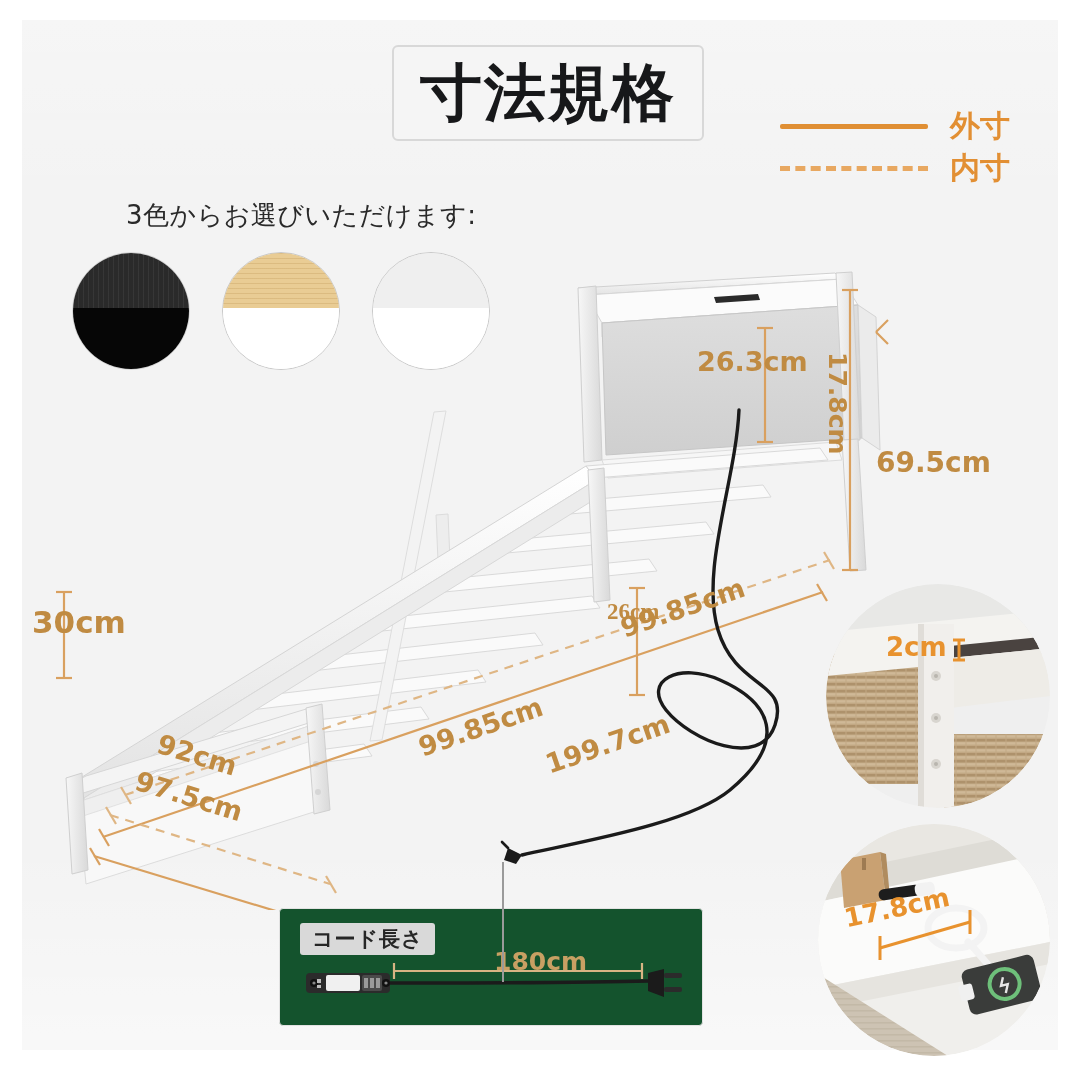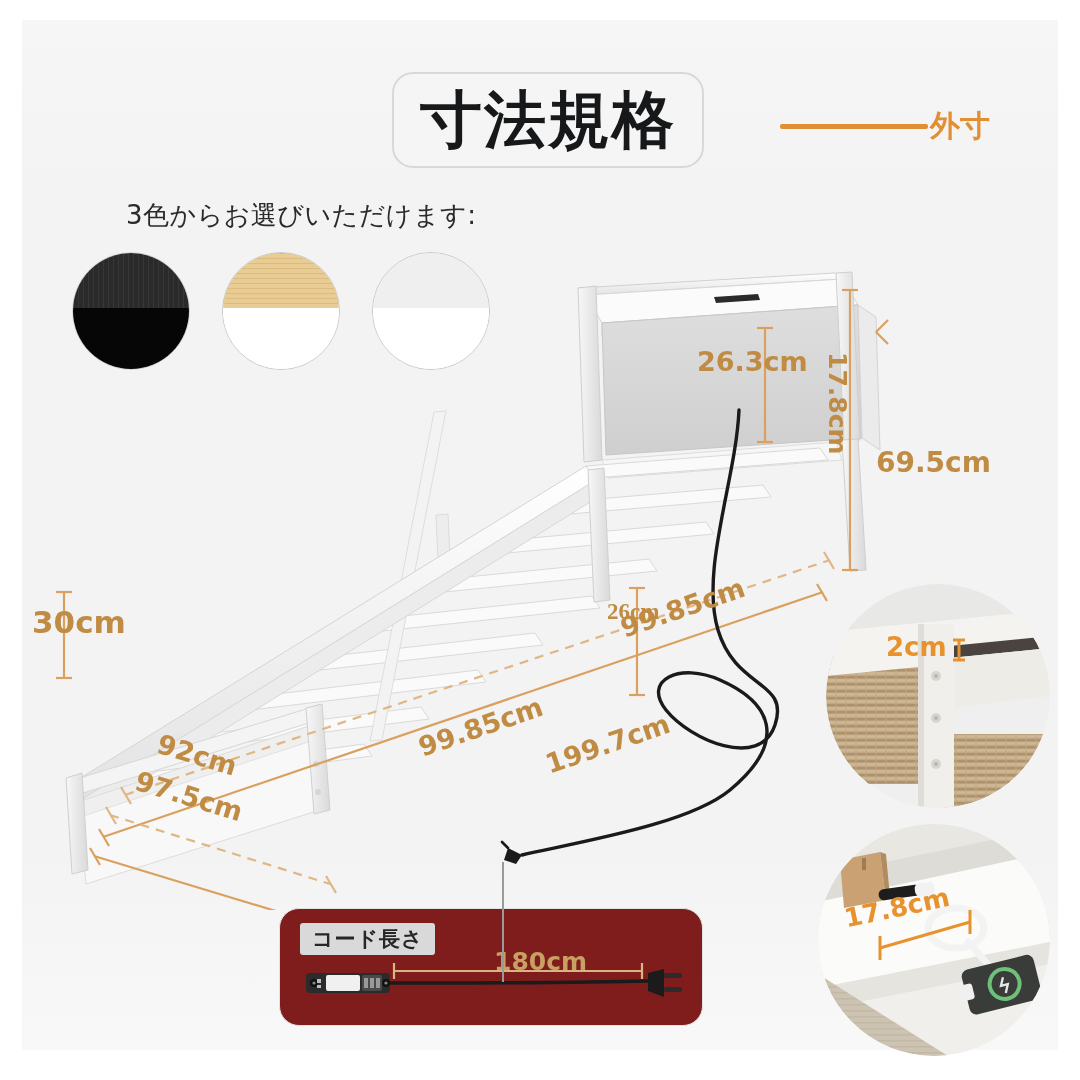--- a/index.html
+++ b/index.html
@@ -20,43 +20,43 @@
   }
   .panel:after{
     content:"";position:absolute;left:0;top:0;right:0;bottom:0;
     background:linear-gradient(180deg,rgba(255,255,255,.25),rgba(255,255,255,0) 18%,
                 rgba(255,255,255,0) 80%,rgba(255,255,255,.45));
     pointer-events:none;
   }
 
   
   .title-box{
-    position:absolute;left:392px;top:72px;width:312px;height:96px;
-    background:#f5f5f5;border:2px solid #d8d8d8;border-radius:21px;
+    position:absolute;left:392px;top:45px;width:312px;height:96px;
+    background:#f5f5f5;border:2px solid #d8d8d8;border-radius:6px;
     display:flex;align-items:center;justify-content:center;
     box-sizing:border-box;
   }
   .title-text{
     font-size:62px;font-weight:700;color:#17181a;letter-spacing:2px;
     line-height:1;font-family:"DejaVu Sans","Liberation Sans",sans-serif;
   }
 
   
   .legend{position:absolute;left:780px;top:103px;width:250px;height:88px;}
   .legend-row{position:absolute;left:0;width:250px;height:34px;display:flex;align-items:center;}
   .legend-row.r1{top:6px;}
   .legend-row.r2{top:48px;}
   .leg-line-solid{
     width:148px;height:5px;background:#e08f34;border-radius:2px;
   }
   .leg-line-dash{
     width:148px;height:0;border-top:5px dashed #e8a861;
   }
   .leg-label{
-    margin-left:2px;font-size:30px;font-weight:700;color:#e28f33;
+    margin-left:22px;font-size:30px;font-weight:700;color:#e28f33;
     font-family:"DejaVu Sans","Liberation Sans",sans-serif;line-height:1;
   }
 
   
   .colors-caption{
     position:absolute;left:126px;top:198px;
     font-size:26px;color:#2a2a2a;letter-spacing:.5px;
     font-family:"DejaVu Sans","Liberation Sans",sans-serif;
     text-align:right;
   }
@@ -95,21 +95,21 @@
   
   .inset{
     position:absolute;border-radius:50%;overflow:hidden;
   }
   .inset-1{left:826px;top:584px;width:224px;height:224px;}
   .inset-2{left:818px;top:824px;width:232px;height:232px;}
 
   
   .cord-box{
     position:absolute;left:279px;top:908px;width:424px;height:118px;
-    background:#7f1d1d;border:1.5px solid #e2e2e2;border-radius:20px;
+    background:#14532d;border:1.5px solid #e2e2e2;border-radius:4px;
     box-sizing:border-box;
   }
   .cord-badge{
     position:absolute;left:20px;top:14px;height:32px;padding:0 12px;
     background:#d9d9d9;border-radius:3px;display:flex;align-items:center;
     font-size:21px;font-weight:700;color:#262626;letter-spacing:1px;
     font-family:"DejaVu Sans","Liberation Sans",sans-serif;
   }
   .cord-dim{
     position:absolute;left:214px;top:38px;font-size:25px;font-weight:700;color:#c8a063;
@@ -124,20 +124,24 @@
   <div class="panel"></div>
 
   <div class="title-box">
     <span class="title-text">寸法規格</span>
   </div>
 
   <div class="legend">
     <div class="legend-row r1">
       <span class="leg-line-solid"></span>
       <span class="leg-label">外寸</span>
+    </div>
+    <div class="legend-row r2">
+      <span class="leg-line-dash"></span>
+      <span class="leg-label">内寸</span>
     </div>
   </div>
 
   <div class="colors-caption">3色からお選びいただけます:</div>
   <div class="swatches">
     <div class="sw s1">
       <div class="top dark-grain"></div>
       <div class="bot" style="background:#060606"></div>
     </div>
     <div class="sw s2">

